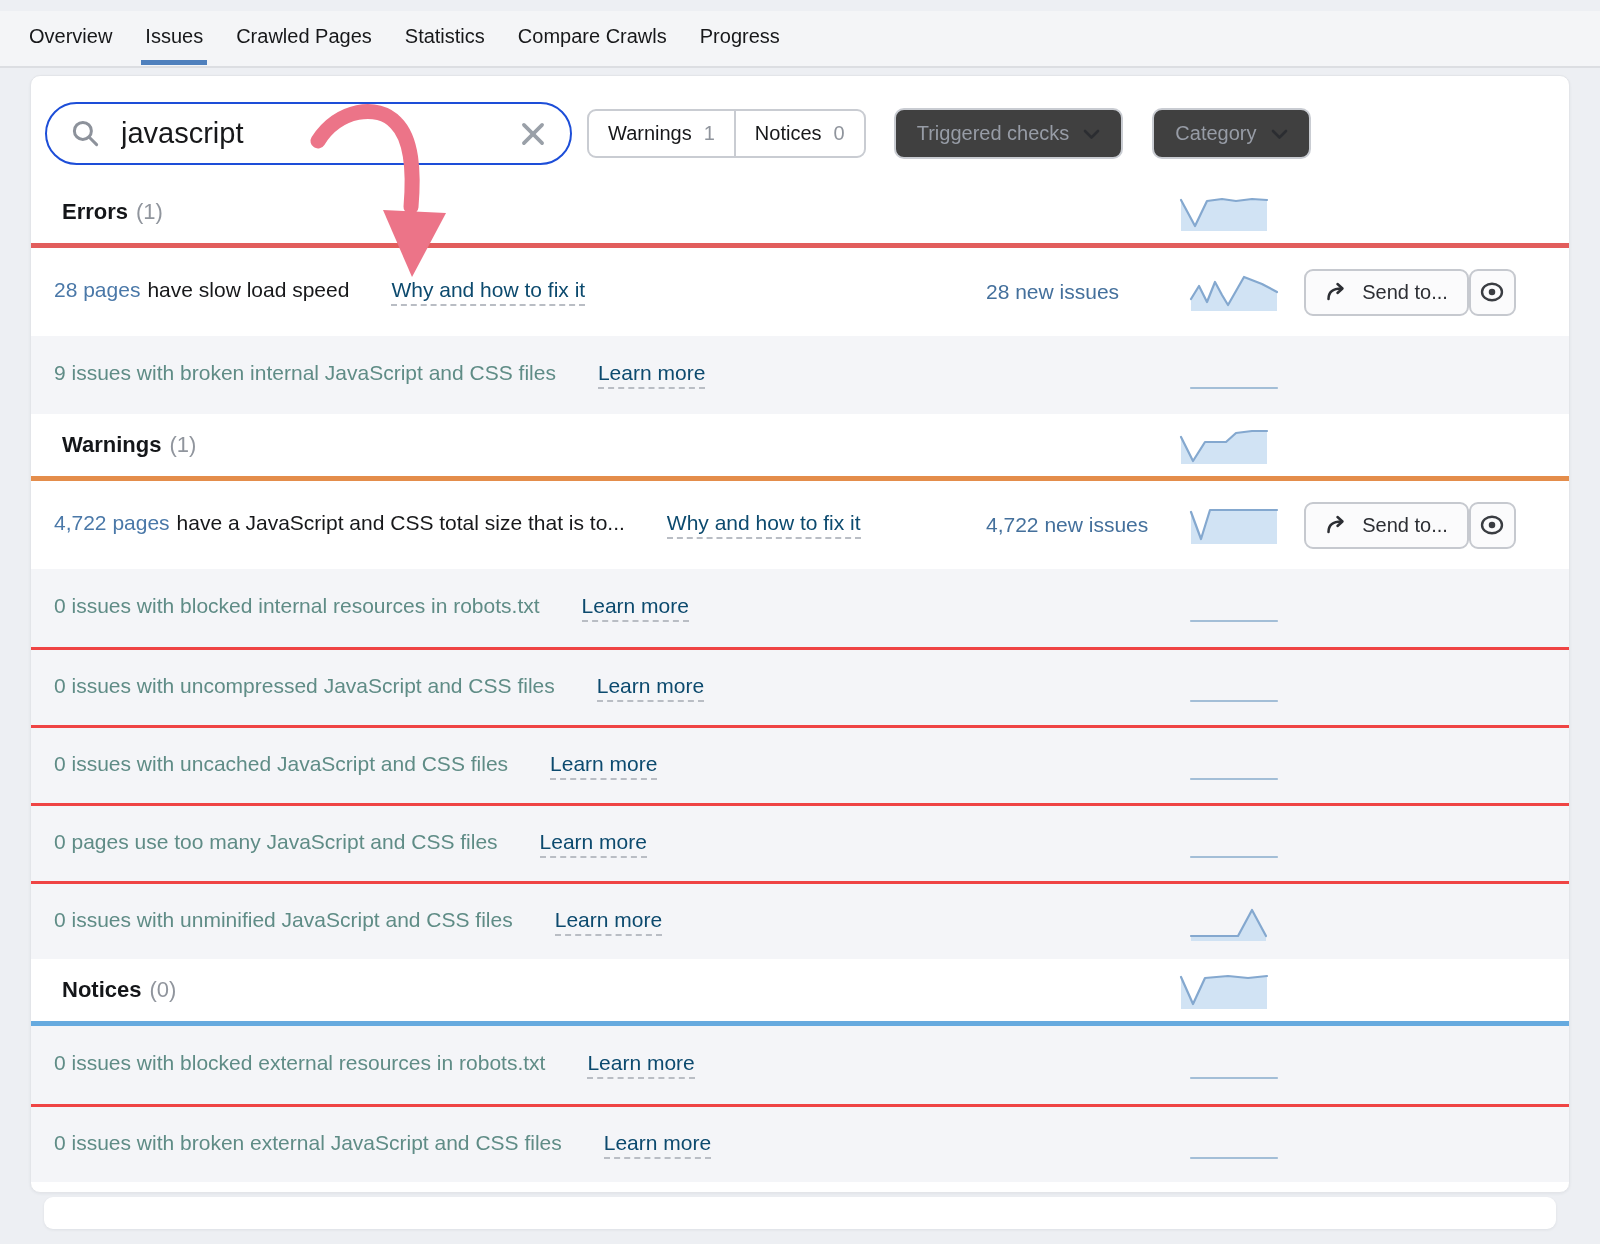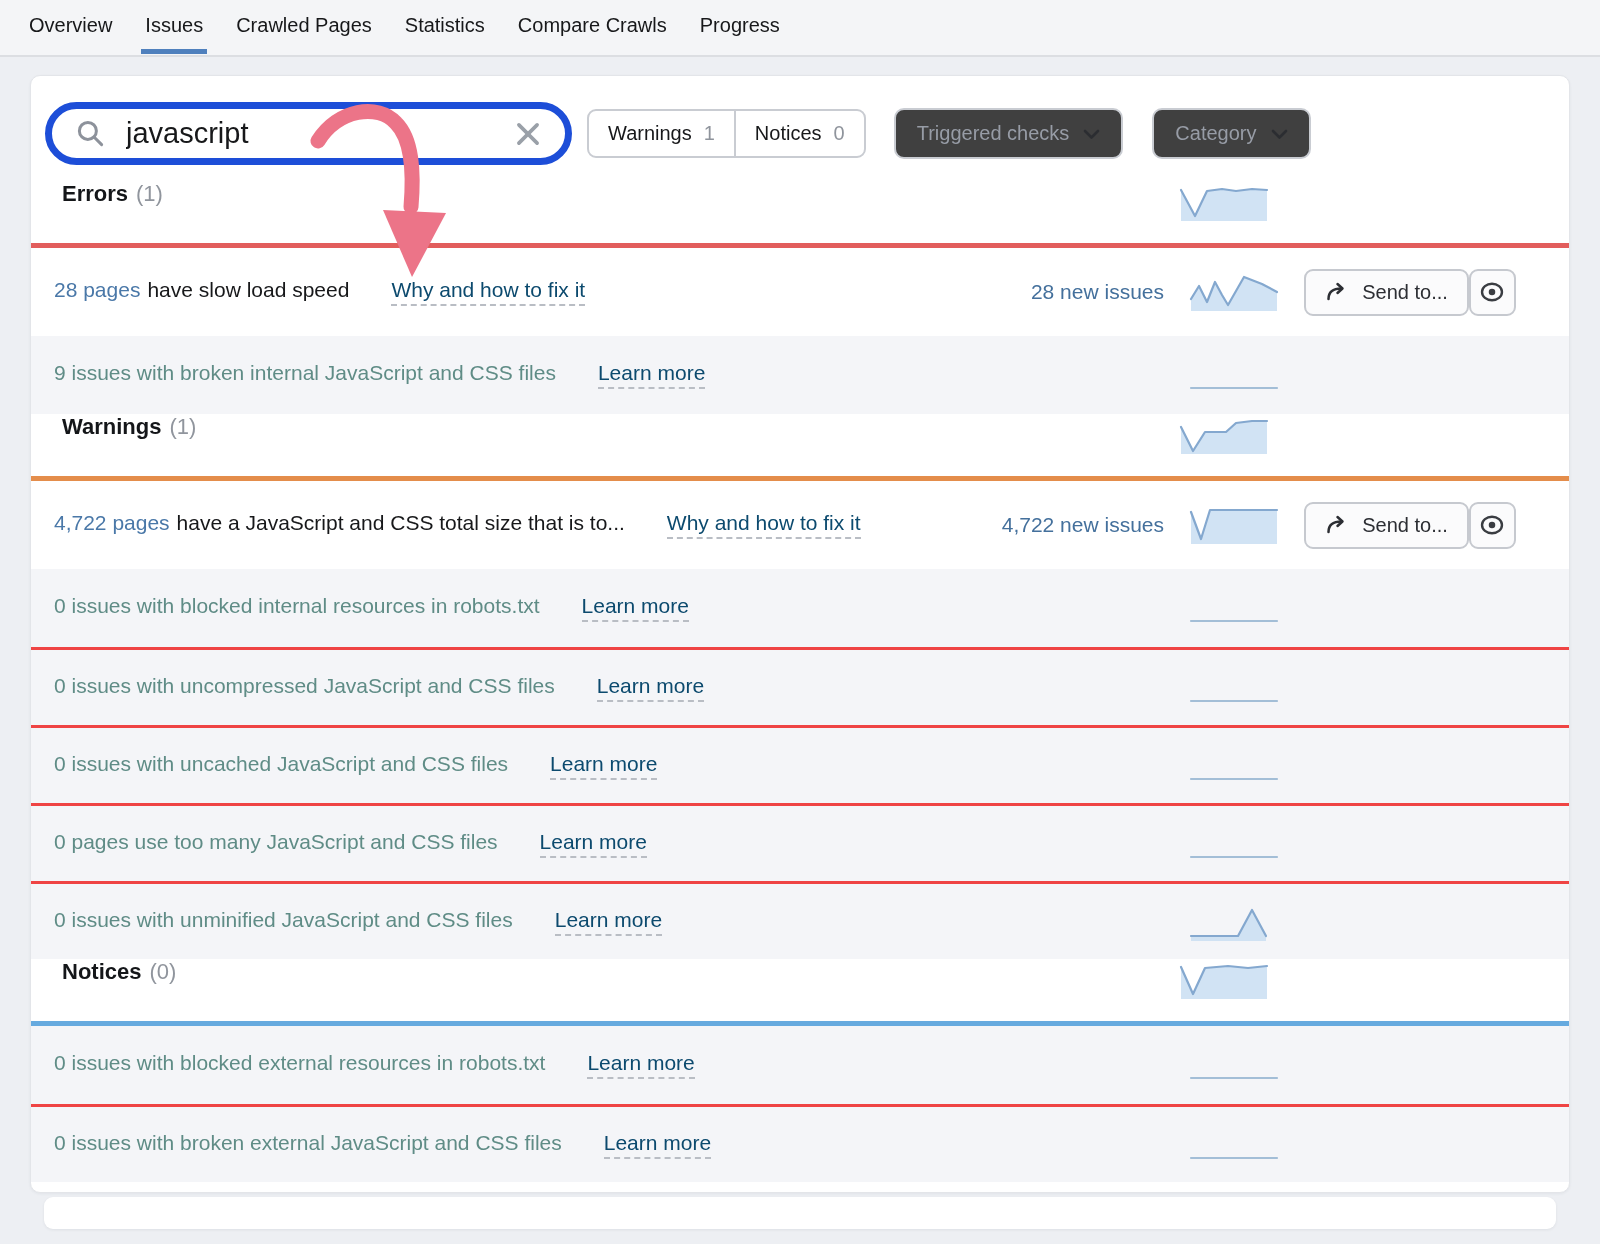--- a/index.html
+++ b/index.html
@@ -4,66 +4,66 @@
 <style>
   * { box-sizing: border-box; }
   html,body { margin:0; padding:0; }
   body {
     width:1600px; height:1244px; position:relative; overflow:hidden;
     background:#edeff3; font-family:"Liberation Sans", sans-serif; color:#1a1c1f;
   }
   
   .topnav {
     height:57px; background:#f4f5f7; border-bottom:2px solid #dcdee2;
-    display:flex; align-items:center; padding:12px 0 0 27px; gap:29px;
+    display:flex; align-items:center; padding:12px 0 0 27px; gap:29px;margin-top:11px;
   }
   .tab { font-size:20px; color:#17181a; position:relative; padding:0 2px 17px; cursor:pointer; white-space:nowrap; }
   .tab.active::after { content:''; position:absolute; left:-2px; right:-2px; bottom:0px; height:5px; background:#4f80bd; }
   
   .card {
     position:absolute; left:30px; top:75px; width:1540px;
     background:#fff; border:1px solid #e3e5e9; border-radius:10px;
     box-shadow:0 1px 3px rgba(40,45,60,.06); overflow:hidden; padding-bottom:10px;
   }
   
   .toolbar { display:flex; align-items:center; padding:26px 16px 16px 14px; }
   .searchbox {
     display:flex; align-items:center; width:527px; height:63px;
-    border:7px solid #1d4ed8; border-radius:32px; padding:0 24px; background:#fff;
+    border:2px solid #1d4ed8; border-radius:32px; padding:0 24px; background:#fff;
   }
   .searchbox input { border:none; outline:none; flex:1; font-size:29px; color:#17181a; font-family:inherit; background:transparent; margin-left:18px; }
   .icon-btn { background:none; border:none; padding:0; cursor:pointer; display:flex; align-items:center; }
   .segmented { display:flex; height:49px; border:2px solid #c9ccd2; border-radius:9px; overflow:hidden; margin-left:15px; background:#fff; }
   .seg { display:flex; align-items:center; gap:12px; padding:0 19px; font-size:20px; color:#17181a; cursor:pointer; }
   .seg + .seg { border-left:2px solid #c9ccd2; }
   .seg .cnt { color:#8f949c; }
   .drop {
     display:flex; align-items:center; gap:14px; height:51px; border:2px solid #c9ccd2;
     border-radius:10px; padding:0 21px; font-size:20px; color:#979ca6; background:#404040; cursor:pointer;
   }
   .drop.first { margin-left:28px; }
   .drop.second { margin-left:29px; }
   
-  .sec-header { display:flex; align-items:flex-start; height:62px; padding:0 50px 0 31px;gap:10px; }
+  .sec-header { display:flex; align-items:center; height:62px; padding:0 50px 0 31px;gap:10px; }
   .sec-title { font-size:22px; font-weight:bold; color:#141619; }
   .sec-count { font-size:22px; color:#90959d; margin-left:8px; }
   .sev-bar { height:5px; width:100%; }
   .row { display:flex; align-items:center; padding:0 50px 0 23px; font-size:21px; }
   .row.issue { height:88px; background:#fff; }
   .row.zero { height:78px; background:#f4f5f8; }
   .row.zero + .row.zero { border-top:3px solid #ef4444; }
   .main { flex:1; display:flex; align-items:baseline; white-space:nowrap; overflow:hidden; min-width:0; }
   a.link { color:#4a78a8; text-decoration:none; cursor:pointer; }
   .rest { color:#17181a; margin-left:7px; }
   .dashed {
     color:#0c4a6e; margin-left:42px; border-bottom:2px dashed #b9bdc4;
     padding-bottom:2px; cursor:pointer; text-decoration:none;
   }
   .zero-text { color:#5f8c86; }
-  .col-new { width:178px; text-align:right; flex:none; }
+  .col-new { width:178px; text-align:left; flex:none; }
   .col-new a { color:#44709c; text-decoration:none; cursor:pointer; white-space:nowrap; }
   .col-spark { width:92px; flex:none; margin-left:24px; margin-right:21px; display:flex; justify-content:center; align-items:center; }
   .col-actions { width:218px; flex:none; display:flex; justify-content:center; align-items:center; }
   .btn-send {
     display:flex; align-items:center; gap:13px; height:47px; padding:0 19px;
     border:2px solid #c6c9cf; border-radius:9px; background:#fbfbfc; font-size:20px; color:#2c2e33;
     font-family:inherit; cursor:pointer; white-space:nowrap;
   }
   .btn-eye {
     width:47px; height:47px; border:2px solid #c6c9cf; border-radius:9px; background:#fbfbfc;

